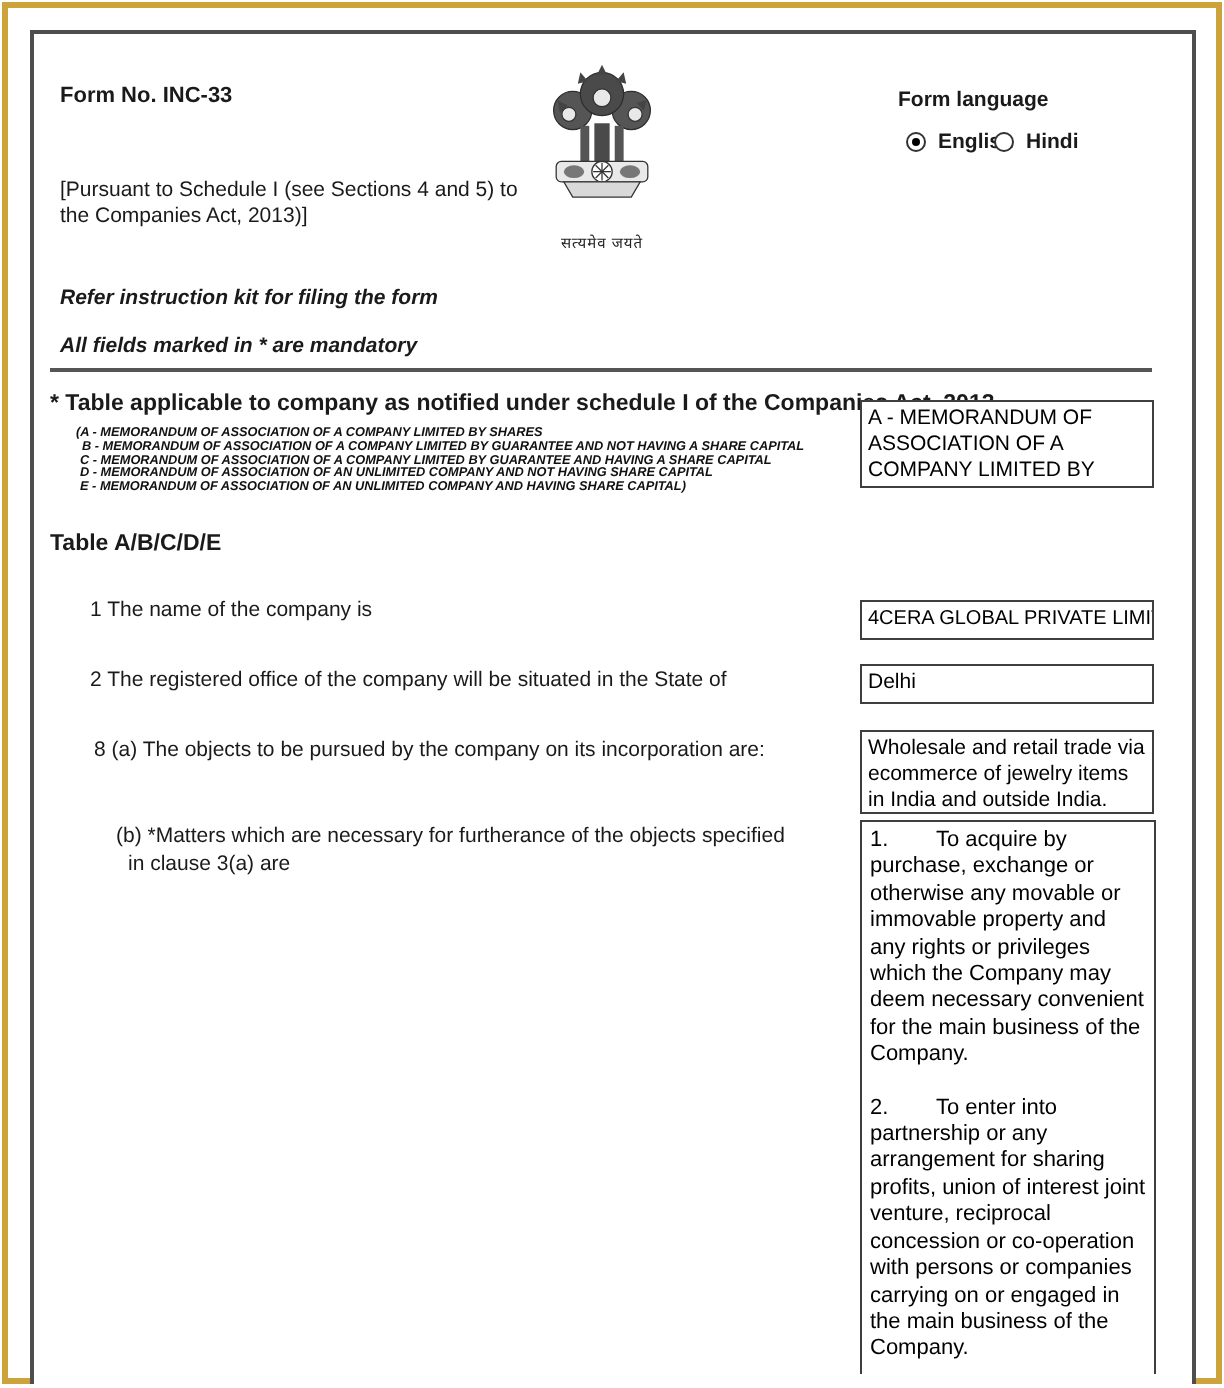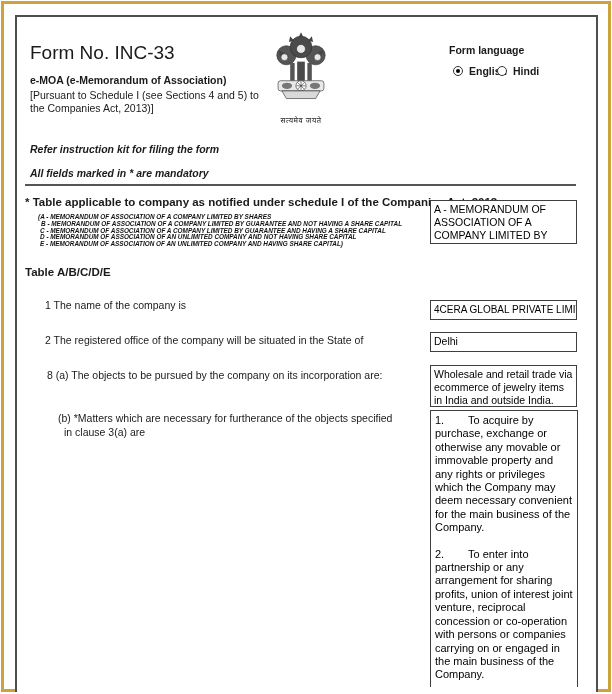--- a/index.html
+++ b/index.html
@@ -13,21 +13,21 @@
     border:3px solid #CDA43B;pointer-events:none;
   }
   
   .form-border{
     position:absolute;left:15px;top:15px;width:579px;height:675px;
     border:2px solid #4e4e4e;border-bottom:none;background:#fff;
   }
   .abs{position:absolute;}
   .b{font-weight:700;}
   .i{font-style:italic;}
-  .title{font-size:19px;font-weight:400;}
+  .title{font-size:11px;font-weight:700;}
   .sub{font-size:10.5px;}
   .lbl{font-size:10.5px;padding-left:20px;}
   .divider{position:absolute;left:25px;top:184px;width:551px;height:2px;background:#555;}
   .smallcaps{
     font-size:6.4px;font-weight:700;font-style:italic;line-height:6.8px;
     letter-spacing:0;white-space:nowrap;color:#111;
   }
   .valbox{
     position:absolute;left:430px;width:147px;border:1.5px solid #3f3f3f;
     background:#fff;font-size:10.5px;line-height:13px;padding:2px 3px;
@@ -53,21 +53,20 @@
   .motto{font-size:7.5px;color:#222;margin-top:1px;letter-spacing:0.5px;}
 </style>
 </head>
 <body>
 
 <div id="page">
   <div class="gold-frame"></div>
   <div class="form-border"></div>
 
   <div class="abs title" style="left:30px;top:42px;">Form No. INC-33</div>
-  <div class="abs sub b" style="left:30px;top:74px;">e-MOA (e-Memorandum of Association)</div>
   <div class="abs sub" style="left:30px;top:89px;">[Pursuant to Schedule I (see Sections 4 and 5) to</div>
   <div class="abs sub" style="left:30px;top:102px;">the Companies Act, 2013)]</div>
   <div class="abs sub b i" style="left:30px;top:167px;">All fields marked in * are mandatory</div>
   <div class="abs sub b i" style="left:30px;top:143px;">Refer instruction kit for filing the form</div>
 
   <div class="emblem">
     <svg width="64" height="84" viewBox="0 0 100 132">
       <g fill="#4a4a4a" stroke="#2e2e2e" stroke-width="1">
 
         <circle cx="27" cy="46" r="15" fill="#555"></circle>

